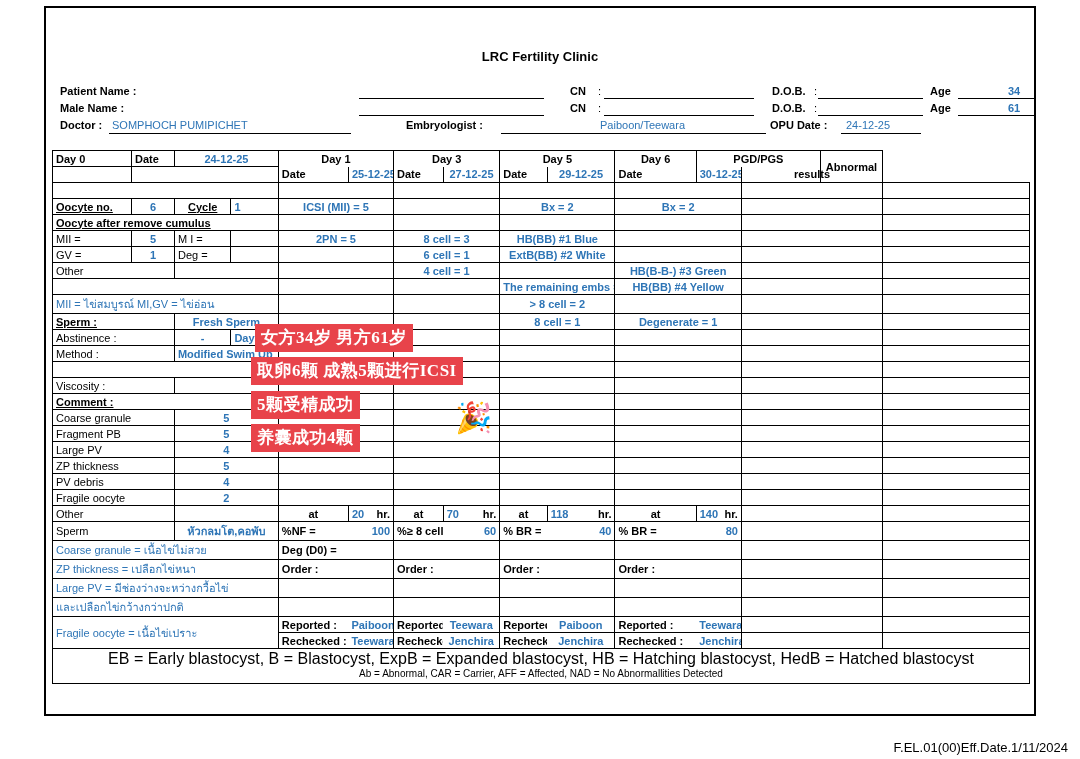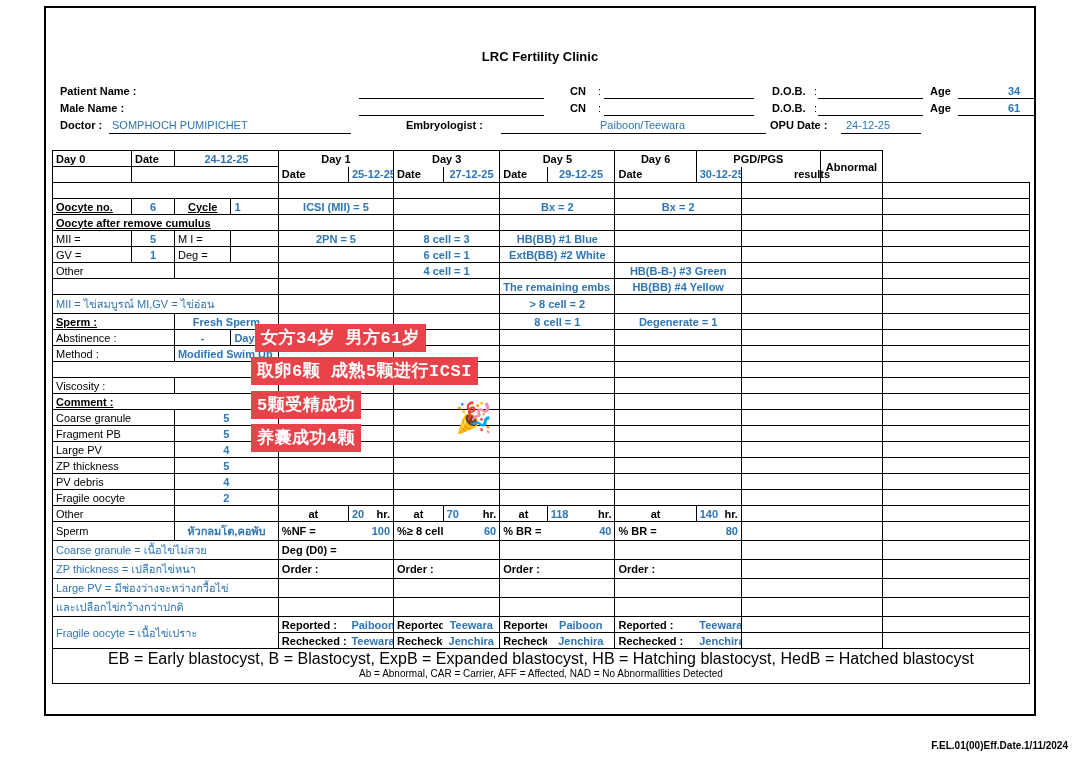--- a/index.html
+++ b/index.html
@@ -80,31 +80,31 @@
   .c { text-align: center; }
   .r { text-align: right; }
   .b { font-weight: bold; }
   .u { text-decoration: underline; }
   .blue { color: #2e75b6; }
   .bluebold { color: #2e75b6; font-weight: bold; }
   .small { font-size: 10px; }
   .tiny { font-size: 9px; }
   .docid {
     position: absolute; right: 6px; top: 722px;
-    font-size: 10px; font-weight: bold;
+    font-size: 13px; font-weight: normal;
   }
   
   .anno {
     position: absolute;
     background: #e8434a;
     color: #fff;
     font-weight: bold;
     font-size: 17px;
     padding: 2px 6px 3px 6px;
-    font-family: Liberation Mono, monospace;
+    font-family: Liberation Serif, serif;
     white-space: nowrap;
     letter-spacing: 0.5px;
   }
   .party { position: absolute; font-size: 30px; }
 </style>
 </head>
 <body>
 
 <div class="page">
 

